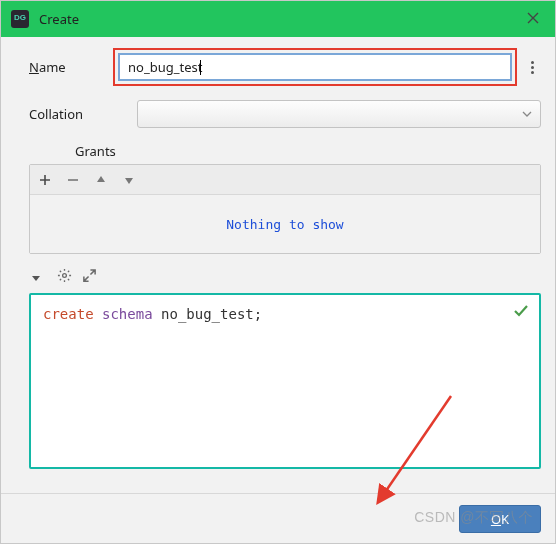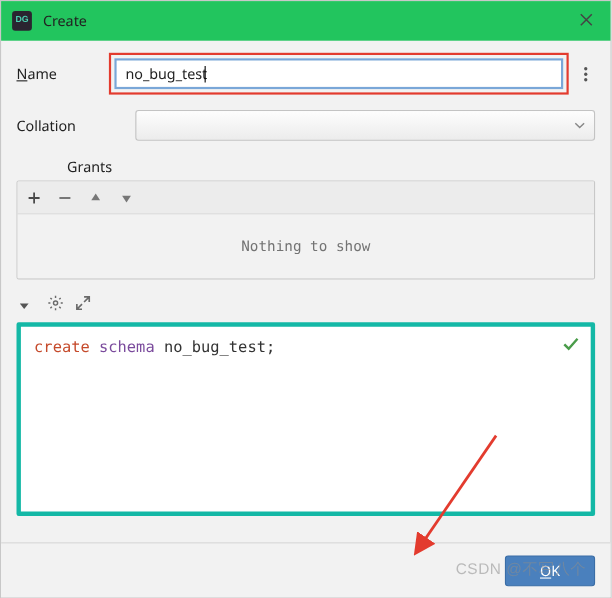--- a/index.html
+++ b/index.html
@@ -35,21 +35,21 @@
   }
   .app-icon span{
     position:absolute; top:3px; left:3px;
     font-size:8px; font-weight:bold; color:#4ad1b0;
     font-family: sans-serif;
   }
   .title { flex: 1; font-size: 13px; }
   .close-x { width: 24px; text-align: center; color:#444; cursor:pointer; }
   .close-x svg{width:12px;height:12px;}
 
-  .content { padding: 4px 14px 0 14px; }
+  .content { padding: 4px 14px 0 28px; }
 
   
   .row { display:flex; align-items:center; margin: 7px 0 14px 0; }
   .lbl { width: 84px; font-size:13px; color:#222; }
   .lbl .mn { text-decoration: underline; }
 
   .name-wrap {
     flex:1;
     border: 2px solid #e33b2e;
     padding: 3px;
@@ -89,36 +89,36 @@
   .grants-toolbar {
     height:30px; background:#ececec; border-bottom:1px solid #d8d8d8;
     display:flex; align-items:center; padding:0 8px; gap:14px;
   }
   .tb-btn {color:#777; display:flex; align-items:center; justify-content:center; width:14px;}
   .tb-btn.active{color:#4a4a4a;}
   .tb-btn svg{width:12px;height:12px;}
   .grants-body {
     height:58px; display:flex; align-items:center; justify-content:center;
     font-family: "DejaVu Sans Mono","Consolas",monospace;
-    color:#737373; font-size:13px; background:#f2f2f2;
+    color:#1d4ed8; font-size:13px; background:#f2f2f2;
   }
 
   
   .preview-hdr {
     display:flex; align-items:center; margin:14px 0 6px 0;
     color:#333;
   }
   .preview-hdr .chev{width:14px;text-align:center;color:#555;margin-right:4px;cursor:pointer;}
   .preview-hdr .ptitle{flex:1;}
   .preview-hdr .ptitle .mn{text-decoration:underline;}
   .hdr-icon{color:#6a6a6a; margin-left:10px; cursor:pointer;}
   .hdr-icon svg{width:15px;height:15px;}
 
   .preview-box{
-    border:4px solid #14b8a6; background:#fff; border-radius:2px;
+    border:2px solid #14b8a6; background:#fff; border-radius:2px;
     height:176px; position:relative;
     font-family:"DejaVu Sans Mono","Consolas",monospace;
     font-size:14px; line-height:22px;
     padding:8px 12px; color:#333;
   }
   .kw1{color:#c54a2b;}
   .kw2{color:#7a4a9c;}
   .check{position:absolute; top:8px; right:10px; color:#4a9c4a;}
   .check svg{width:16px;height:16px;}
 

